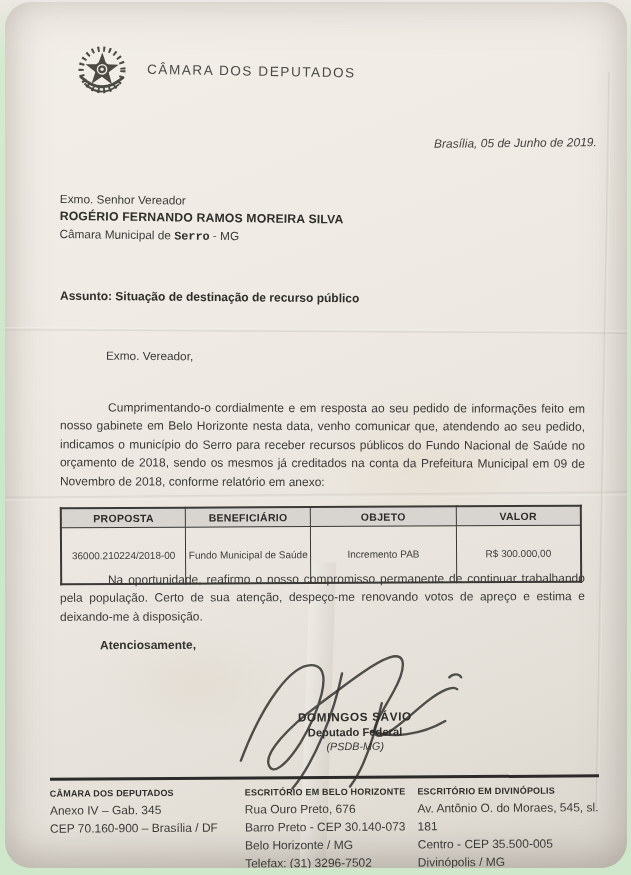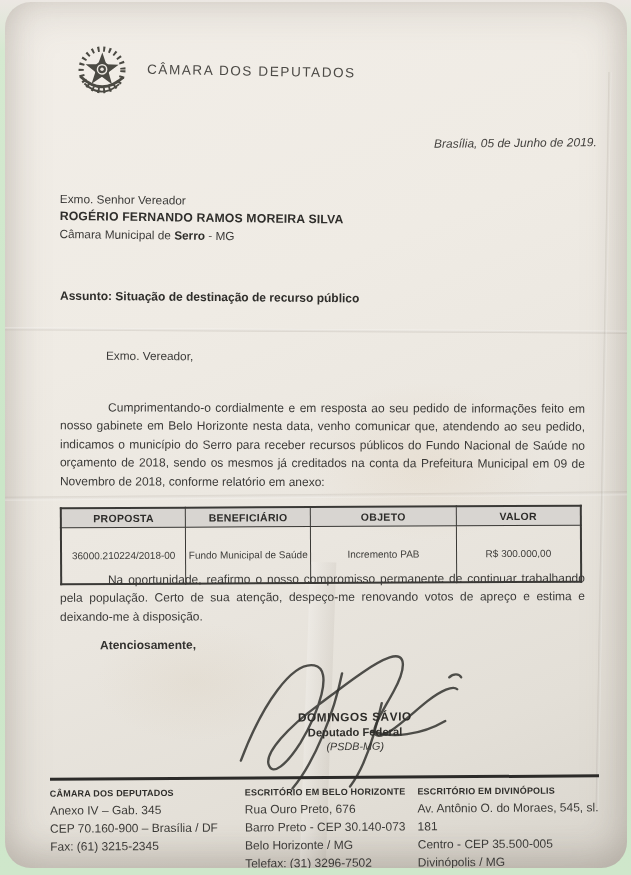--- a/index.html
+++ b/index.html
@@ -27,21 +27,21 @@
     background:radial-gradient(closest-side,rgba(200,180,150,.12),rgba(200,180,150,0));}
 
   .header{position:absolute;top:42px;left:68px;display:flex;align-items:center;transform:rotate(1deg);}
   .emblem{width:58px;height:58px;flex:0 0 auto;}
   .org-title{margin-left:16px;margin-top:-6px;font-size:13.5px;letter-spacing:1.6px;color:#4c4a46;font-weight:400;}
 
   .date-line{position:absolute;top:134px;right:30px;font-style:italic;font-size:12px;color:#44423f;transform:rotate(-.6deg);}
 
   .recipient{position:absolute;top:189px;left:55px;font-size:11.8px;line-height:1.45;transform:rotate(.7deg);transform-origin:left top;}
   .recipient .name{font-weight:bold;font-size:12.2px;letter-spacing:.2px;color:#2f2e2b;}
-  .recipient b{color:#2f2e2b;}
+  .recipient b{color:#2f2e2b;font-family:Liberation Mono, monospace;}
 
   .subject{position:absolute;top:288px;left:55px;font-weight:bold;font-size:12px;color:#2f2e2b;transform:rotate(.5deg);}
 
   .greeting{position:absolute;top:347px;left:101px;font-size:11.8px;transform:rotate(.3deg);}
 
   .para{position:absolute;left:55px;right:42px;text-align:justify;text-indent:48px;font-size:12px;line-height:1.54;color:#3b3a38;}
   .para.p1{top:397px;transform:rotate(.15deg);}
   .para.p2{top:568px;transform:rotate(-.2deg);}
 
   .grant-table{position:absolute;top:504px;left:55px;right:45px;transform:rotate(-.3deg);}
@@ -147,21 +147,20 @@
     <div class="sig-party">(PSDB-MG)</div>
   </div>
 
   <div class="footer-rule"></div>
 
   <div class="footer">
     <div class="col c1">
       <div class="col-title">CÂMARA DOS DEPUTADOS</div>
       <div class="line">Anexo IV – Gab. 345</div>
       <div class="line">CEP 70.160-900 – Brasília / DF</div>
-      <div class="line">Fax: (61) 3215-2345</div>
     </div>
     <div class="col c2">
       <div class="col-title">ESCRITÓRIO EM BELO HORIZONTE</div>
       <div class="line">Rua Ouro Preto, 676</div>
       <div class="line">Barro Preto - CEP 30.140-073</div>
       <div class="line">Belo Horizonte / MG</div>
       <div class="line">Telefax: (31) 3296-7502</div>
     </div>
     <div class="col c3">
       <div class="col-title">ESCRITÓRIO EM DIVINÓPOLIS</div>

